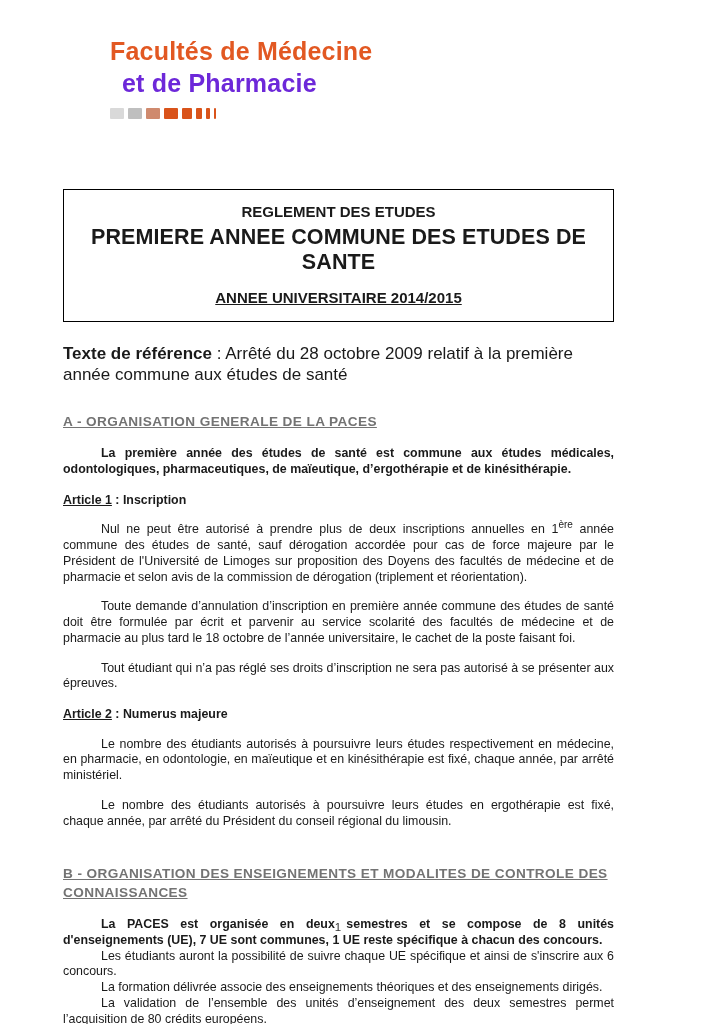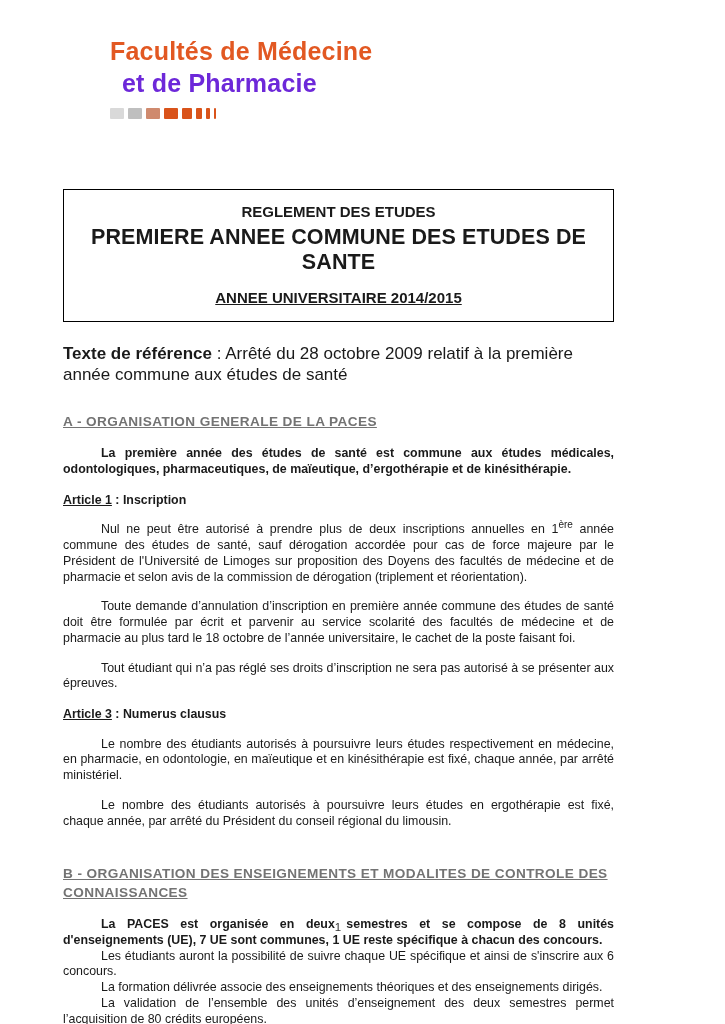--- a/index.html
+++ b/index.html
@@ -116,21 +116,21 @@
   <p class="body-text indent first">La première année des études de santé est commune aux études médicales, odontologiques, pharmaceutiques, de maïeutique, d’ergothérapie et de kinésithérapie.</p>
 
   <h3 class="article-heading"><span class="u">Article 1</span><span> : Inscription</span></h3>
 
   <p class="body-text indent spaced"><span>Nul ne peut être autorisé à prendre plus de deux inscriptions annuelles en 1</span><sup>ère</sup><span> année commune des études de santé, sauf dérogation accordée pour cas de force majeure par le Président de l'Université de Limoges sur proposition des Doyens des facultés de médecine et de pharmacie et selon avis de la commission de dérogation (triplement et réorientation).</span></p>
 
   <p class="body-text indent spaced">Toute demande d’annulation d’inscription en première année commune des études de santé doit être formulée par écrit et parvenir au service scolarité des facultés de médecine et de pharmacie au plus tard le 18 octobre de l’année universitaire, le cachet de la poste faisant foi.</p>
 
   <p class="body-text indent spaced">Tout étudiant qui n’a pas réglé ses droits d’inscription ne sera pas autorisé à se présenter aux épreuves.</p>
 
-  <h3 class="article-heading"><span class="u">Article 3</span><span> : Numerus clausus</span></h3>
+  <h3 class="article-heading"><span class="u">Article 2</span><span> : Numerus majeure</span></h3>
 
   <p class="body-text indent spaced">Le nombre des étudiants autorisés à poursuivre leurs études respectivement en médecine, en pharmacie, en odontologie, en maïeutique et en kinésithérapie est fixé, chaque année, par arrêté ministériel.</p>
 
   <p class="body-text indent spaced">Le nombre des étudiants autorisés à poursuivre leurs études en ergothérapie est fixé, chaque année, par arrêté du Président du conseil régional du limousin.</p>
 
   <h2 class="section-heading gap-before-b">B - ORGANISATION DES ENSEIGNEMENTS ET MODALITES DE CONTROLE DES CONNAISSANCES</h2>
 
   <p class="body-text indent first">La PACES est organisée en deux semestres et se compose de 8 unités d'enseignements (UE), 7 UE sont communes, 1 UE reste spécifique à chacun des concours.</p>
   <p class="body-text indent">Les étudiants auront la possibilité de suivre chaque UE spécifique et ainsi de s'inscrire aux 6 concours.</p>
   <p class="body-text indent">La formation délivrée associe des enseignements théoriques et des enseignements dirigés.</p>

